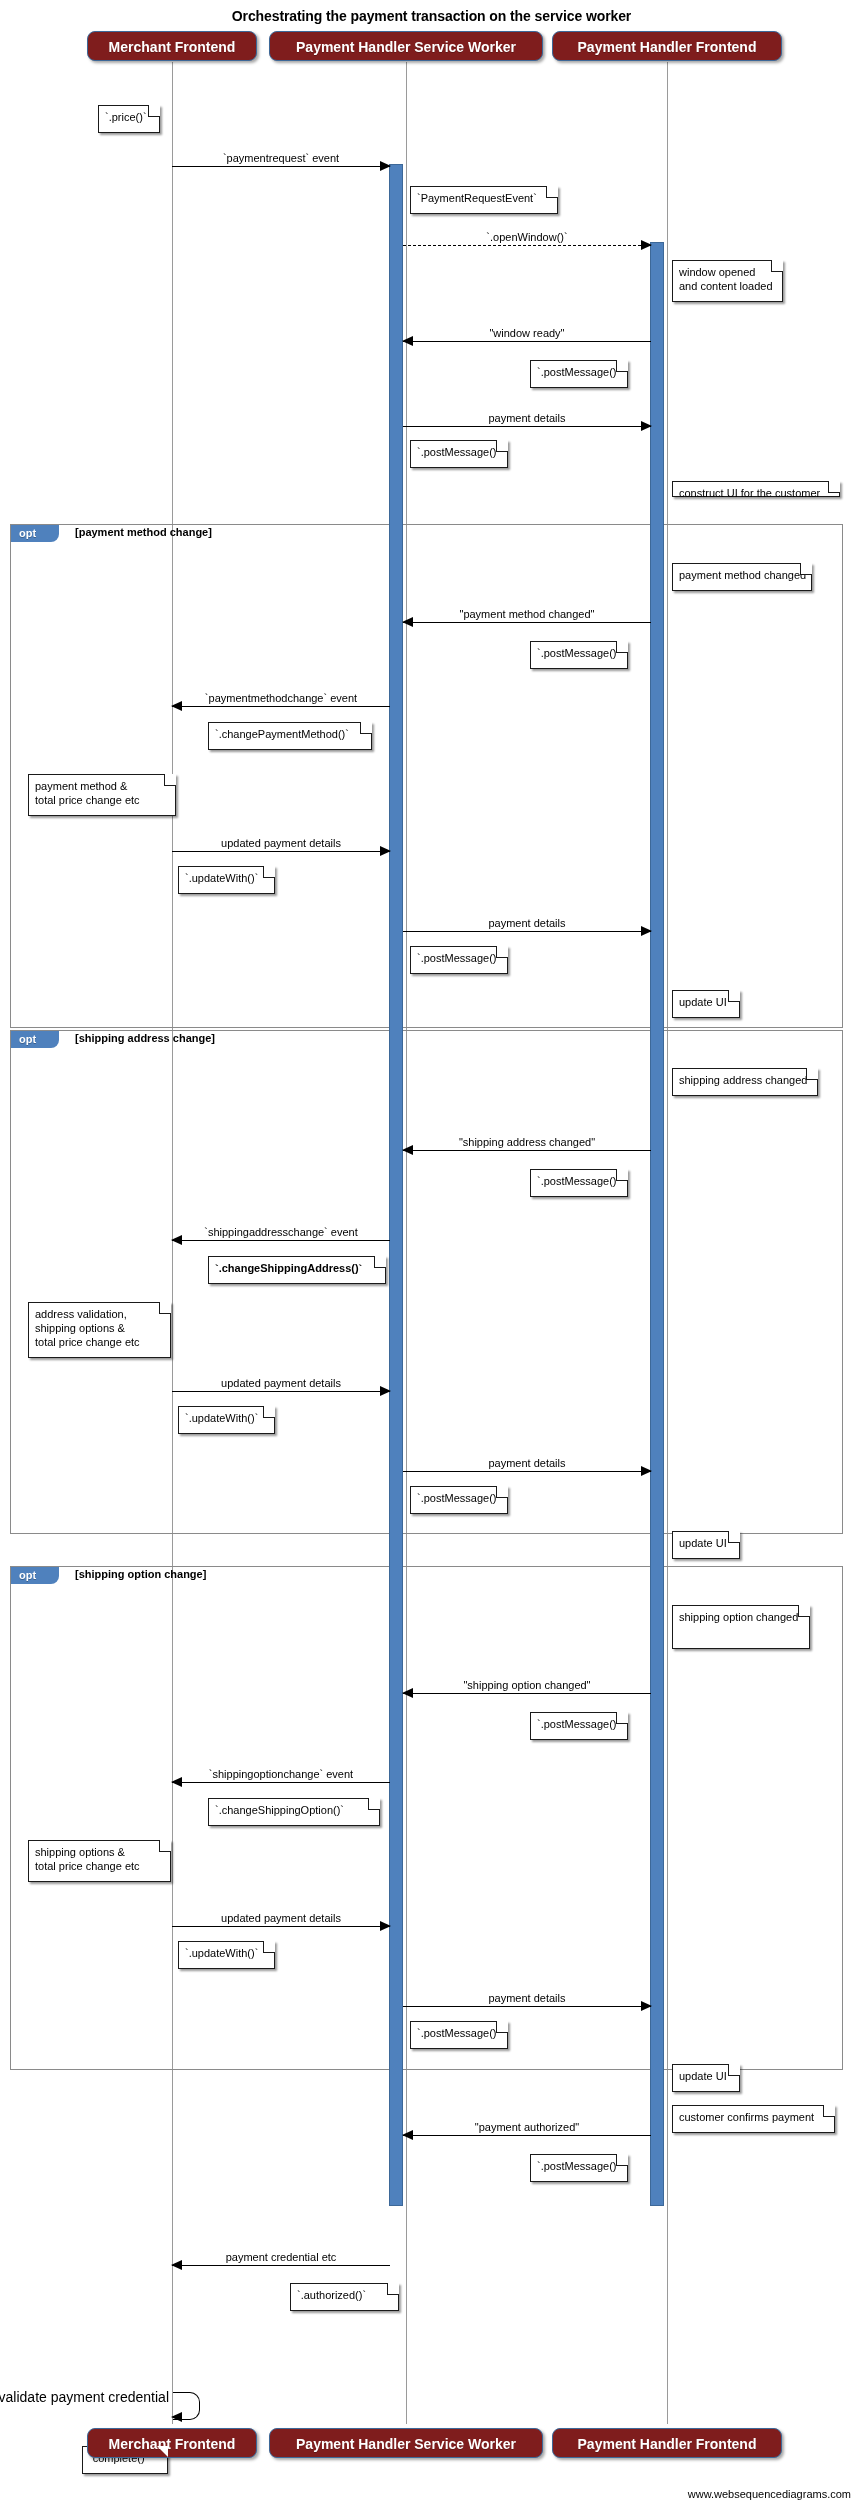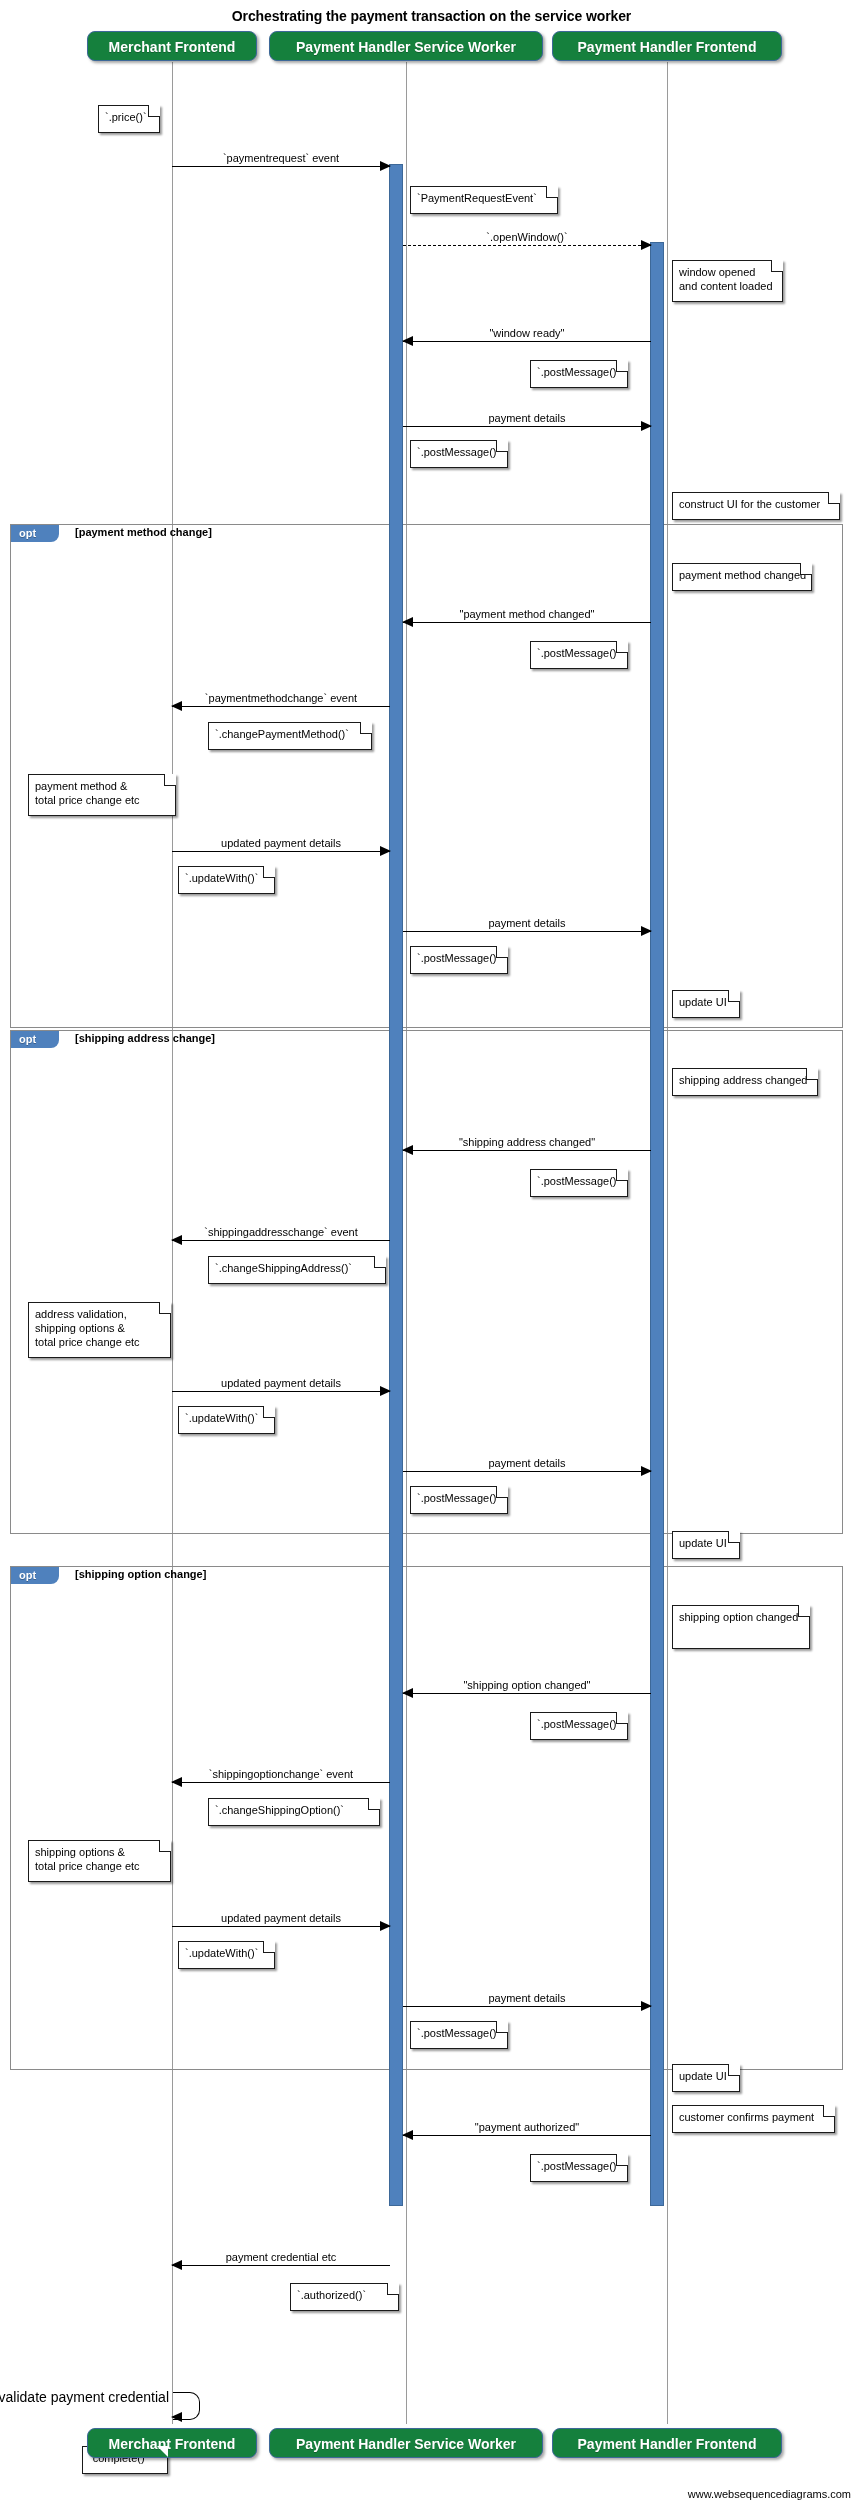--- a/index.html
+++ b/index.html
@@ -20,21 +20,21 @@
     position:absolute;
     left:0; right:0; top:8px;
     text-align:center;
     font-size:14px;
     font-weight:bold;
     letter-spacing:-0.1px;
   }
   
   .actor{
     position:absolute;
-    background:#15803d;
+    background:#7f1d1d;
     color:#ffffff;
     border-radius:8px;
     border:1px solid #3d6898;
     text-align:center;
     font-size:14px;
     font-weight:bold;
     line-height:30px;
     height:30px;
     box-sizing:border-box;
     box-shadow:2px 2px 3px rgba(0,0,0,0.35);
@@ -340,42 +340,42 @@
 
   <div class="note" style="left:410px;top:186px;width:148px;height:28px;">`PaymentRequestEvent`</div>
 
   <div class="note" style="left:672px;top:260px;width:111px;height:42px;">window opened
 and content loaded</div>
 
   <div class="note" style="left:530px;top:360px;width:98px;height:28px;">`.postMessage()`</div>
 
   <div class="note" style="left:410px;top:440px;width:98px;height:28px;">`.postMessage()`</div>
 
-  <div class="note" style="left:672px;top:492px;width:168px;height:28px;">construct UI for the customer</div>
+  <div class="note" style="left:672px;top:481px;width:168px;height:16px;">construct UI for the customer</div>
 
   <div class="note" style="left:672px;top:563px;width:140px;height:28px;">payment method changed</div>
 
   <div class="note" style="left:530px;top:641px;width:98px;height:28px;">`.postMessage()`</div>
 
   <div class="note" style="left:208px;top:722px;width:164px;height:28px;">`.changePaymentMethod()`</div>
 
   <div class="note" style="left:28px;top:774px;width:148px;height:42px;">payment method &amp;
 total price change etc</div>
 
   <div class="note" style="left:178px;top:866px;width:97px;height:28px;">`.updateWith()`</div>
 
   <div class="note" style="left:410px;top:946px;width:98px;height:28px;">`.postMessage()`</div>
 
   <div class="note" style="left:672px;top:990px;width:68px;height:28px;">update UI</div>
 
   <div class="note" style="left:672px;top:1068px;width:146px;height:28px;">shipping address changed</div>
 
   <div class="note" style="left:530px;top:1169px;width:98px;height:28px;">`.postMessage()`</div>
 
-  <div class="note" style="left:208px;top:1256px;width:178px;height:28px;">`.changeShippingAddress()`</div>
+  <div class="note" style="left:208px;top:1256px;width:178px;height:28px;font-weight:bold;">`.changeShippingAddress()`</div>
 
   <div class="note" style="left:28px;top:1302px;width:143px;height:56px;">address validation,
 shipping options &amp;
 total price change etc</div>
 
   <div class="note" style="left:178px;top:1406px;width:97px;height:28px;">`.updateWith()`</div>
 
   <div class="note" style="left:410px;top:1486px;width:98px;height:28px;">`.postMessage()`</div>
 
   <div class="note" style="left:672px;top:1531px;width:68px;height:28px;">update UI</div>

